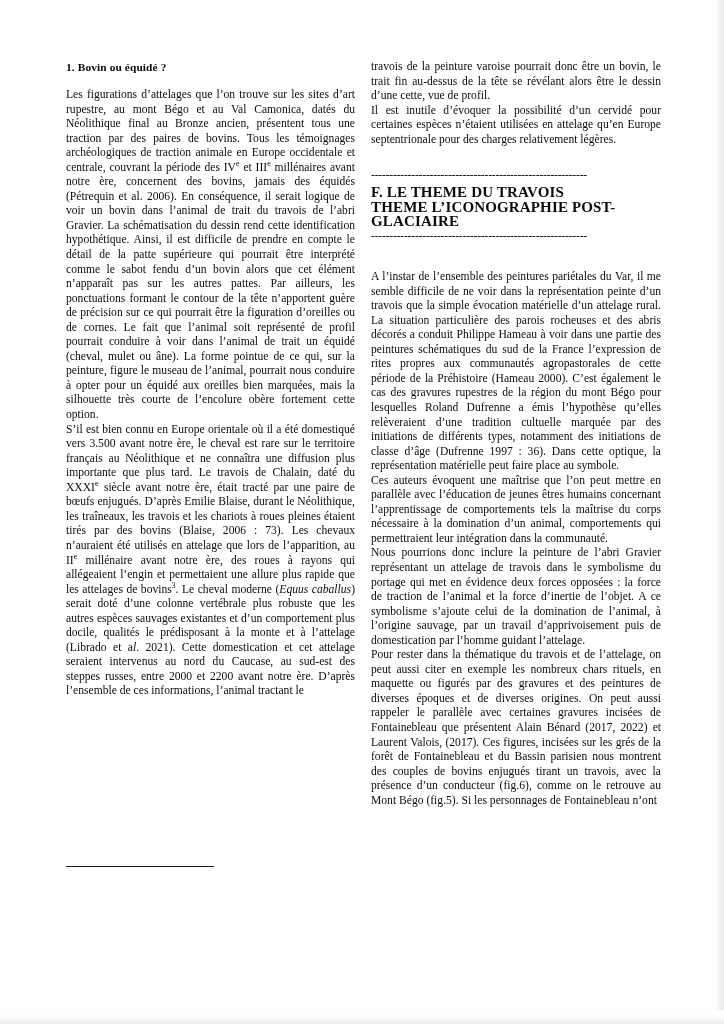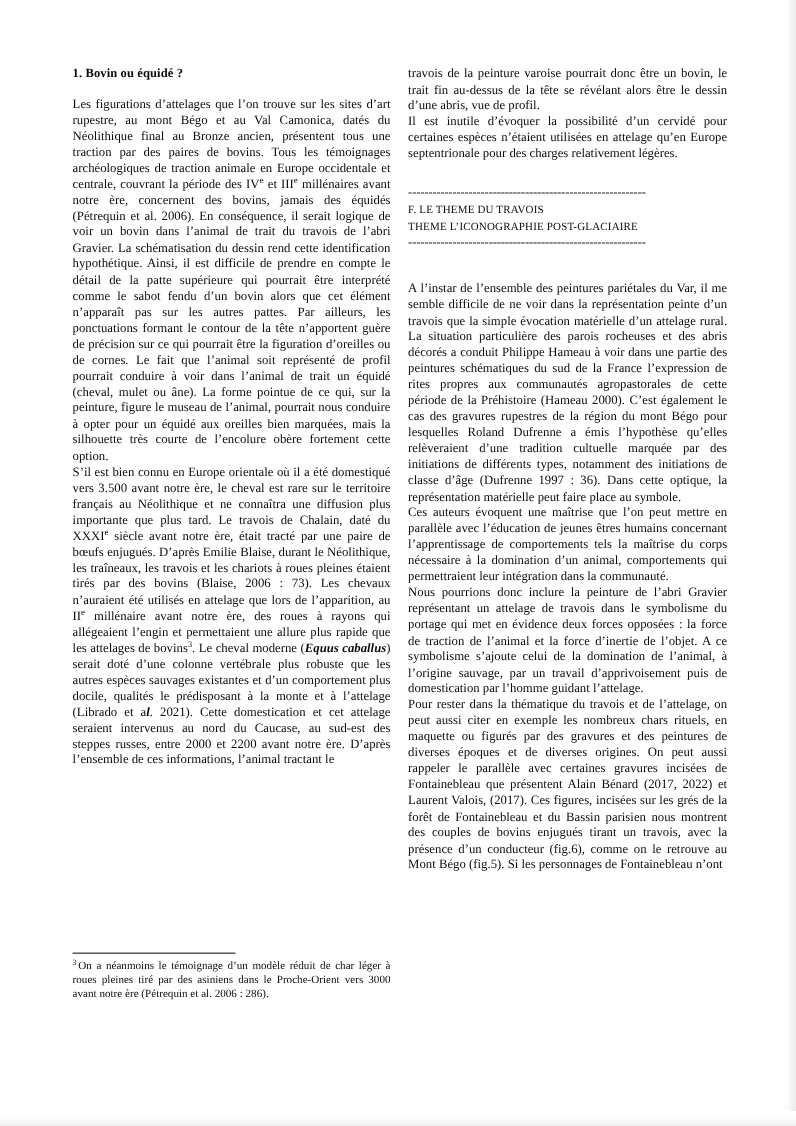--- a/index.html
+++ b/index.html
@@ -75,22 +75,22 @@
     font-size: 11.6px;
     line-height: 10px;
     letter-spacing: -0.2px;
     overflow: hidden;
     white-space: nowrap;
     height: 12px;
     color: #111;
   }
 
   .section-head {
-    font-size: 10px;
-    font-weight: normal;
+    font-size: 15px;
+    font-weight: bold;
     line-height: 14.6px;
     letter-spacing: 0.15px;
     margin: 3px 0 2px 0;
   }
   .section-head .l2 { display: block; }
 
   .gap-before-rule { height: 23px; }
   .gap-after-head  { height: 27px; }
 
   
@@ -116,21 +116,21 @@
     font-size: 7.4px;
     vertical-align: super;
     line-height: 0;
     padding-right: 1.5px;
   }
   sup.fn-ref {
     font-size: 7.6px;
     vertical-align: super;
     line-height: 0;
   }
-  i, .it { font-style: italic; font-weight: bold; }
+  i, .it { font-style: italic; }
   .sup-ord {
     font-size: 8.2px;
     vertical-align: super;
     line-height: 0;
   }
 </style>
 </head>
 <body>
 
 <div id="page">
@@ -142,21 +142,21 @@
       <div class="sec-num">1. Bovin ou équidé ?</div>
 
       <p class="body">Les figurations d’attelages que l’on trouve sur les sites d’art rupestre, au mont Bégo et au Val Camonica, datés du Néolithique final au Bronze ancien, présentent tous une traction par des paires de bovins. Tous les témoignages archéologiques de traction animale en Europe occidentale et centrale, couvrant la période des IV<span class="sup-ord">e</span> et III<span class="sup-ord">e</span> millénaires avant notre ère, concernent des bovins, jamais des équidés (Pétrequin et al. 2006). En conséquence, il serait logique de voir un bovin dans l’animal de trait du travois de l’abri Gravier. La schématisation du dessin rend cette identification hypothétique. Ainsi, il est difficile de prendre en compte le détail de la patte supérieure qui pourrait être interprété comme le sabot fendu d’un bovin alors que cet élément n’apparaît pas sur les autres pattes. Par ailleurs, les ponctuations formant le contour de la tête n’apportent guère de précision sur ce qui pourrait être la figuration d’oreilles ou de cornes. Le fait que l’animal soit représenté de profil pourrait conduire à voir dans l’animal de trait un équidé (cheval, mulet ou âne). La forme pointue de ce qui, sur la peinture, figure le museau de l’animal, pourrait nous conduire à opter pour un équidé aux oreilles bien marquées, mais la silhouette très courte de l’encolure obère fortement cette option.</p>
 
       <p class="body">S’il est bien connu en Europe orientale où il a été domestiqué vers 3.500 avant notre ère, le cheval est rare sur le territoire français au Néolithique et ne connaîtra une diffusion plus importante que plus tard. Le travois de Chalain, daté du XXXI<span class="sup-ord">e</span> siècle avant notre ère, était tracté par une paire de bœufs enjugués. D’après Emilie Blaise, durant le Néolithique, les traîneaux, les travois et les chariots à roues pleines étaient tirés par des bovins (Blaise, 2006 : 73). Les chevaux n’auraient été utilisés en attelage que lors de l’apparition, au II<span class="sup-ord">e</span> millénaire avant notre ère, des roues à rayons qui allégeaient l’engin et permettaient une allure plus rapide que les attelages de bovins<sup class="fn-ref">3</sup>. Le cheval moderne (<i>Equus caballus</i>) serait doté d’une colonne vertébrale plus robuste que les autres espèces sauvages existantes et d’un comportement plus docile, qualités le prédisposant à la monte et à l’attelage (Librado et a<i>l</i>. 2021). Cette domestication et cet attelage seraient intervenus au nord du Caucase, au sud-est des steppes russes, entre 2000 et 2200 avant notre ère. D’après l’ensemble de ces informations, l’animal tractant le</p>
 
     </div>
 
     <div class="col col-right">
 
-      <p class="body">travois de la peinture varoise pourrait donc être un bovin, le trait fin au-dessus de la tête se révélant alors être le dessin d’une abris, vue de profil.</p>
+      <p class="body">travois de la peinture varoise pourrait donc être un bovin, le trait fin au-dessus de la tête se révélant alors être le dessin d’une cette, vue de profil.</p>
 
       <p class="body">Il est inutile d’évoquer la possibilité d’un cervidé pour certaines espèces n’étaient utilisées en attelage qu’en Europe septentrionale pour des charges relativement légères.</p>
 
       <div class="gap-before-rule"></div>
 
       <div class="dash-rule">-----------------------------------------------------------</div>
 
       <div class="section-head">
         <span class="l2">F. LE THEME DU TRAVOIS</span>
         <span class="l2">THEME L’ICONOGRAPHIE POST-GLACIAIRE</span>
@@ -173,19 +173,18 @@
       <p class="body">Nous pourrions donc inclure la peinture de l’abri Gravier représentant un attelage de travois dans le symbolisme du portage qui met en évidence deux forces opposées : la force de traction de l’animal et la force d’inertie de l’objet. A ce symbolisme s’ajoute celui de la domination de l’animal, à l’origine sauvage, par un travail d’apprivoisement puis de domestication par l’homme guidant l’attelage.</p>
 
       <p class="body">Pour rester dans la thématique du travois et de l’attelage, on peut aussi citer en exemple les nombreux chars rituels, en maquette ou figurés par des gravures et des peintures de diverses époques et de diverses origines. On peut aussi rappeler le parallèle avec certaines gravures incisées de Fontainebleau que présentent Alain Bénard (2017, 2022) et Laurent Valois, (2017). Ces figures, incisées sur les grés de la forêt de Fontainebleau et du Bassin parisien nous montrent des couples de bovins enjugués tirant un travois, avec la présence d’un conducteur (fig.6), comme on le retrouve au Mont Bégo (fig.5). Si les personnages de Fontainebleau n’ont</p>
 
     </div>
 
   </div>
 
   <div id="footnote">
     <div id="footnote-rule"></div>
-    <p class="footnote"><sup class="fn-marker">3</sup><span>On a néanmoins le témoignage d’un modèle réduit de char léger à roues pleines tiré par des asiniens dans le Proche-Orient vers 3000 avant notre ère (Pétrequin et al. 2006 : 286).</span></p>
   </div>
 
   <div id="edge-right"></div>
   <div id="edge-bottom"></div>
 
 </div>
 
 </body></html>

